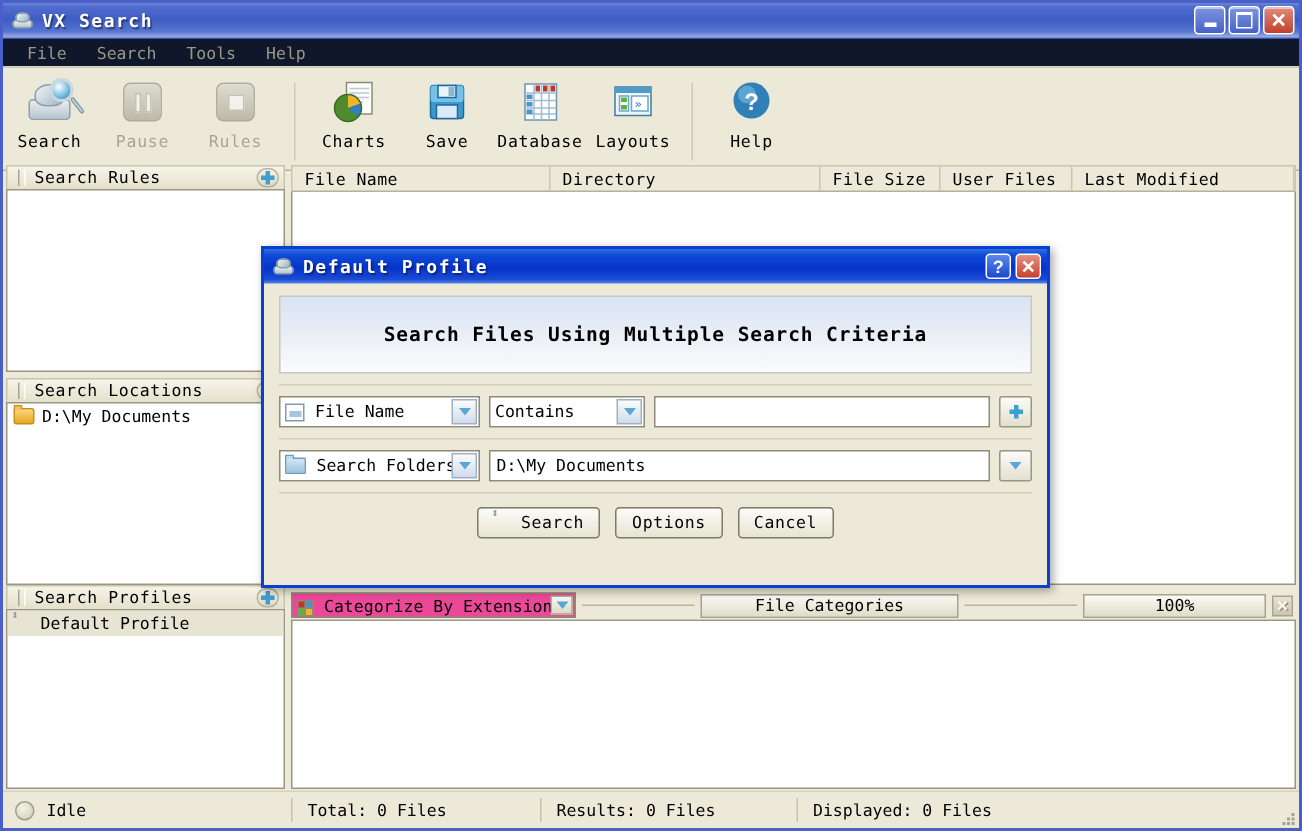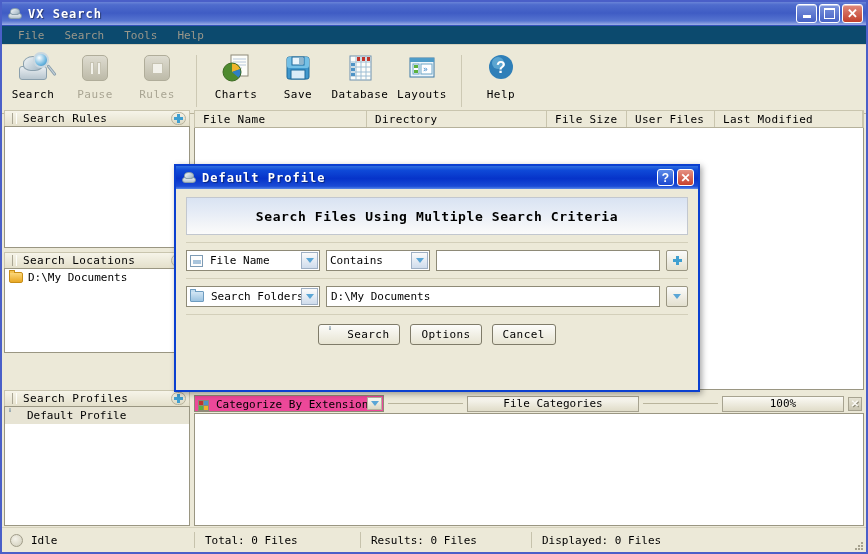--- a/index.html
+++ b/index.html
@@ -34,21 +34,21 @@
     background:linear-gradient(to bottom,#7d95de,#4762c5);
     box-shadow:inset 0 1px 0 rgba(255,255,255,.5);
   }
   .wbtn.close{background:linear-gradient(to bottom,#e08a7c,#c2402c);}
   .wbtn .min-glyph{width:8px;height:3px;background:#fff;margin-top:6px;}
   .wbtn .max-glyph{width:9px;height:8px;border:1px solid #fff;border-top-width:2px;}
   .wbtn .x-glyph{font-size:13px;font-weight:bold;font-family:"Liberation Sans",sans-serif;}
   
   .menubar{
     height:18px;display:flex;align-items:center;gap:0px;
-    background:#0c4a6e;border-bottom:1px solid #d6d2bd;padding-left:6px;
+    background:#0f172a;border-bottom:1px solid #d6d2bd;padding-left:6px;
   }
   .menuitem{padding:1px 10px;color:#9a978a;font-size:11px;}
   
   .toolbar{
     height:64px;background:#ece9d8;display:flex;align-items:flex-start;
     border-bottom:1px solid #b9b49c;padding-top:4px;position:relative;
   }
   .tbgroup{display:flex;}
   .tbsep{width:1px;height:52px;background:#cdc9b4;margin:0 8px;align-self:center;}
   .tbbtn{
@@ -184,21 +184,21 @@
   .dlg-btns{position:absolute;right:4px;top:3px;display:flex;gap:3px;}
   .dbtn{
     width:17px;height:17px;box-sizing:border-box;border:1px solid #ffffff;border-radius:3px;
     display:flex;align-items:center;justify-content:center;color:#fff;
     font-family:"Liberation Sans",sans-serif;font-size:12px;font-weight:bold;line-height:1;
     background:linear-gradient(to bottom,#5b8ae8,#1b48cf);
   }
   .dbtn.close{background:linear-gradient(to bottom,#e59183,#c8412c);}
   .dlg-inner{position:absolute;left:10px;right:10px;top:31px;bottom:8px;}
   .banner{
-    height:38px;box-sizing:border-box;
+    height:52px;box-sizing:border-box;
     background:linear-gradient(to bottom,#d9e3f2 0%,#e6ecf6 40%,#f3f5f8 75%,#fbfbfb 100%);
     border:1px solid #c2c7cf;
     display:flex;align-items:center;justify-content:center;
   }
   .banner span{font-size:13px;font-weight:bold;color:#000;letter-spacing:.6px;}
   .rowsep{height:1px;background:#d3cfba;margin:7px 0;}
   .critrow{display:flex;align-items:center;gap:6px;}
   .sel-combo{
     height:21px;border:1px solid #8e8a77;background:#fff;box-sizing:border-box;
     display:flex;align-items:center;position:relative;
@@ -426,21 +426,21 @@
         <div class="phead">
           <div class="grip"></div>
           <div class="ptitle">Search Rules</div>
           <div class="plusbtn">
             <div class="plusglyph"></div>
           </div>
         </div>
         <div class="plist"></div>
       </div>
 
-      <div class="panel" style="top:142px;height:101px;text-align:right;">
+      <div class="panel" style="top:142px;height:138px;text-align:right;">
         <div class="phead">
           <div class="grip"></div>
           <div class="ptitle">Search Locations</div>
           <div class="plusbtn">
             <div class="plusglyph"></div>
           </div>
         </div>
         <div class="plist">
           <div class="prow">
             <span class="folder-ico"></span>

